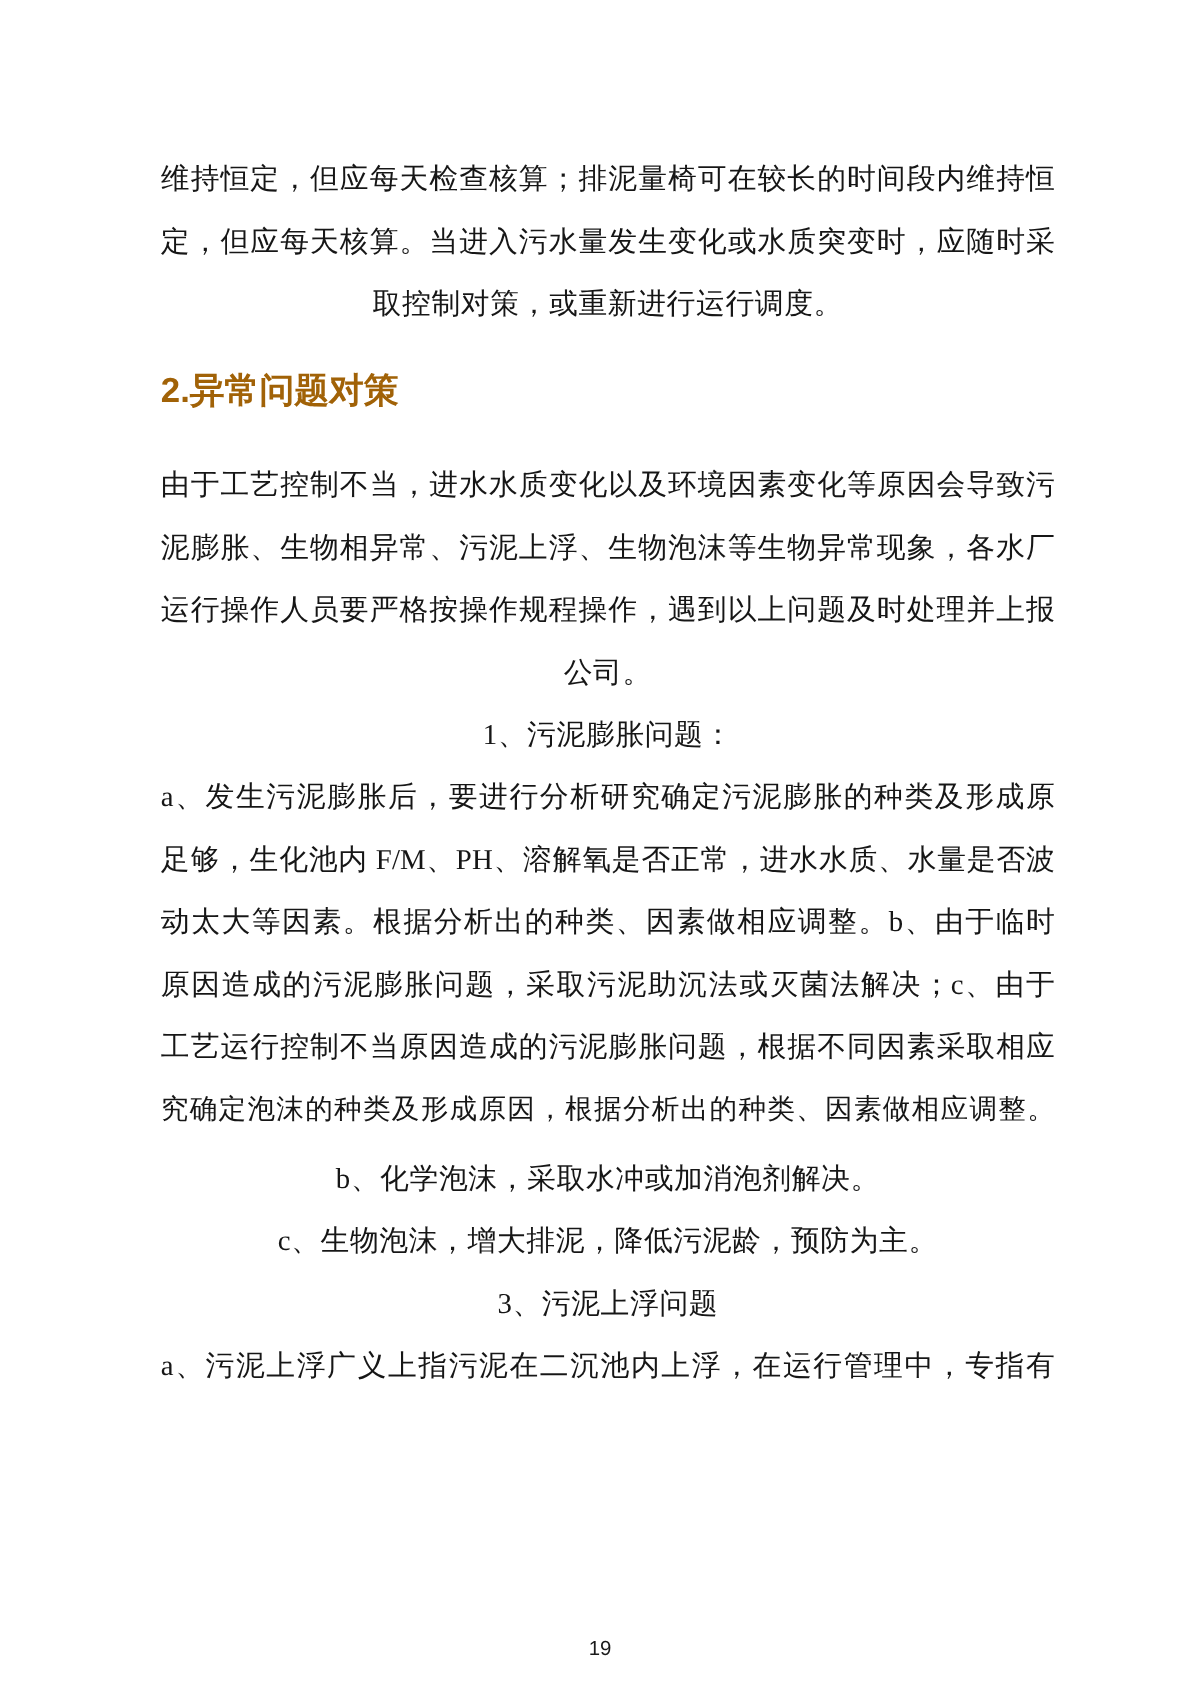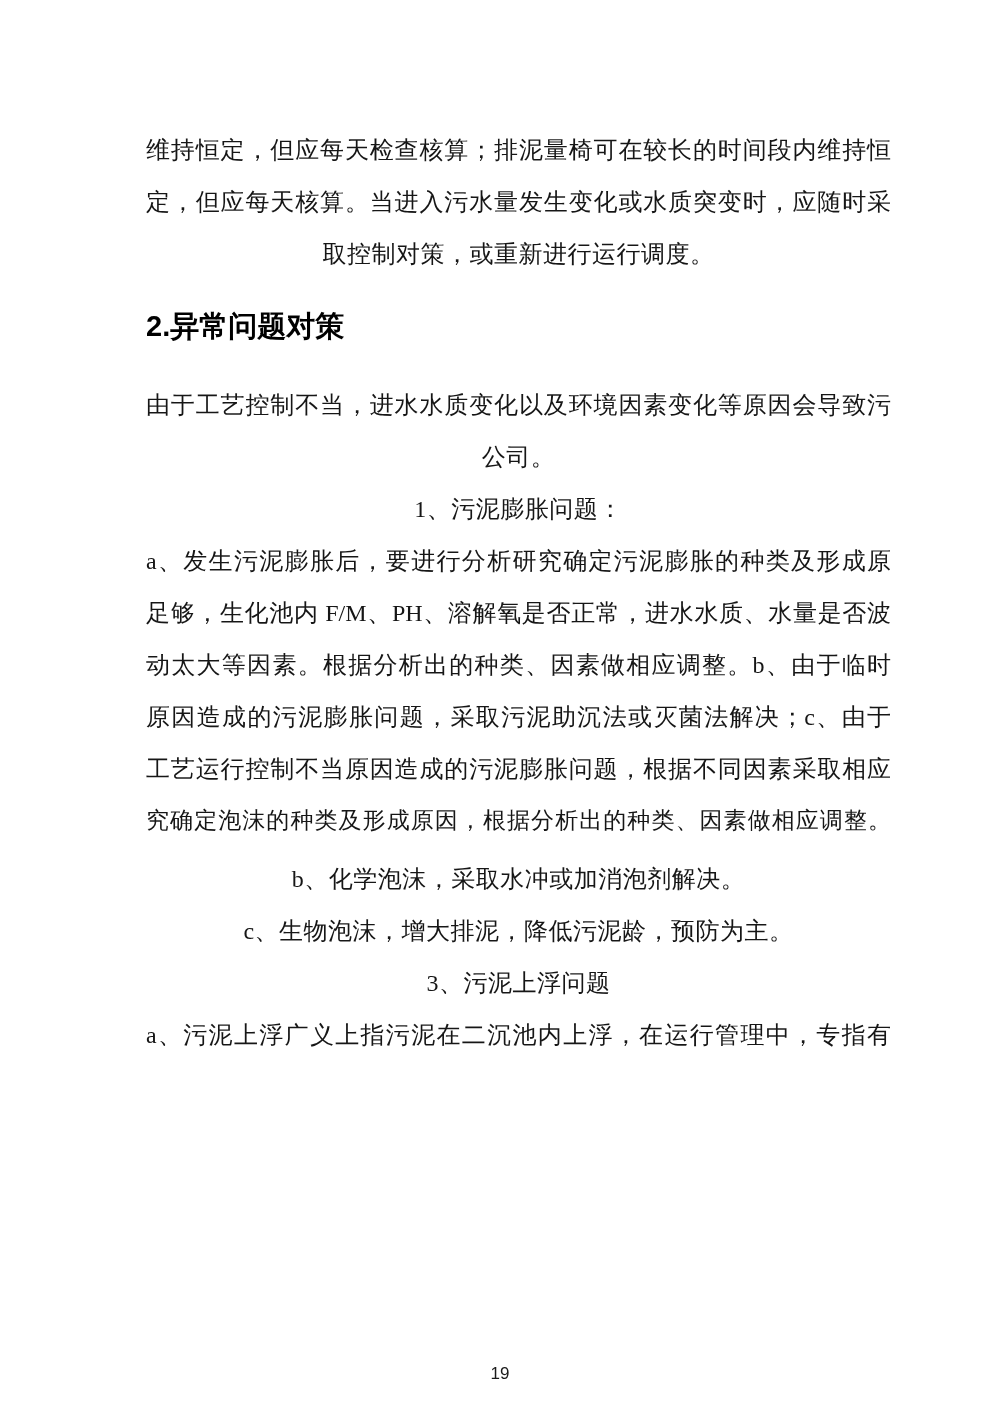--- a/index.html
+++ b/index.html
@@ -10,21 +10,21 @@
   body {
     width: 1000px;
     height: 1414px;
     position: relative;
     font-family: "Liberation Serif", "DejaVu Serif", serif;
     color: #161616;
     overflow: hidden;
   }
   .doc {
     position: absolute;
-    left: 146px;
+    left: 134px;
     top: 124px;
     width: 745px;
   }
   
   .ln {
     margin: 0;
     font-size: 24px;
     line-height: 52px;
     height: 52px;
     overflow: hidden;
@@ -43,21 +43,21 @@
   .ln.gap-top {
     margin-top: 6px;
   }
   .heading {
     margin: 20px 0 27px 0;
     font-size: 29px;
     line-height: 52px;
     height: 52px;
     font-weight: bold;
     font-family: "Liberation Sans", "DejaVu Sans", sans-serif;
-    color: #000000;
+    color: #a16207;
     overflow: hidden;
   }
   .footer {
     position: absolute;
     left: 0;
     right: 0;
     top: 1362px;
     text-align: center;
   }
   .page-number {
@@ -72,20 +72,22 @@
 
 <div class="doc">
 
   <p class="ln j">维持恒定，但应每天检查核算；排泥量椅可在较长的时间段内维持恒</p>
   <p class="ln j">定，但应每天核算。当进入污水量发生变化或水质突变时，应随时采</p>
   <p class="ln">取控制对策，或重新进行运行调度。</p>
 
   <h2 class="heading">2.异常问题对策</h2>
 
   <p class="ln j">由于工艺控制不当，进水水质变化以及环境因素变化等原因会导致污</p>
+  <p class="ln j">泥膨胀、生物相异常、污泥上浮、生物泡沫等生物异常现象，各水厂</p>
+  <p class="ln j">运行操作人员要严格按操作规程操作，遇到以上问题及时处理并上报</p>
   <p class="ln">公司。</p>
 
   <p class="ln">1、污泥膨胀问题：</p>
 
   <p class="ln j">a、发生污泥膨胀后，要进行分析研究确定污泥膨胀的种类及形成原</p>
   <p class="ln j">足够，生化池内 F/M、PH、溶解氧是否正常，进水水质、水量是否波</p>
   <p class="ln j">动太大等因素。根据分析出的种类、因素做相应调整。b、由于临时</p>
   <p class="ln j">原因造成的污泥膨胀问题，采取污泥助沉法或灭菌法解决；c、由于</p>
   <p class="ln j">工艺运行控制不当原因造成的污泥膨胀问题，根据不同因素采取相应</p>
   <p class="ln j tight">究确定泡沫的种类及形成原因，根据分析出的种类、因素做相应调整。</p>

